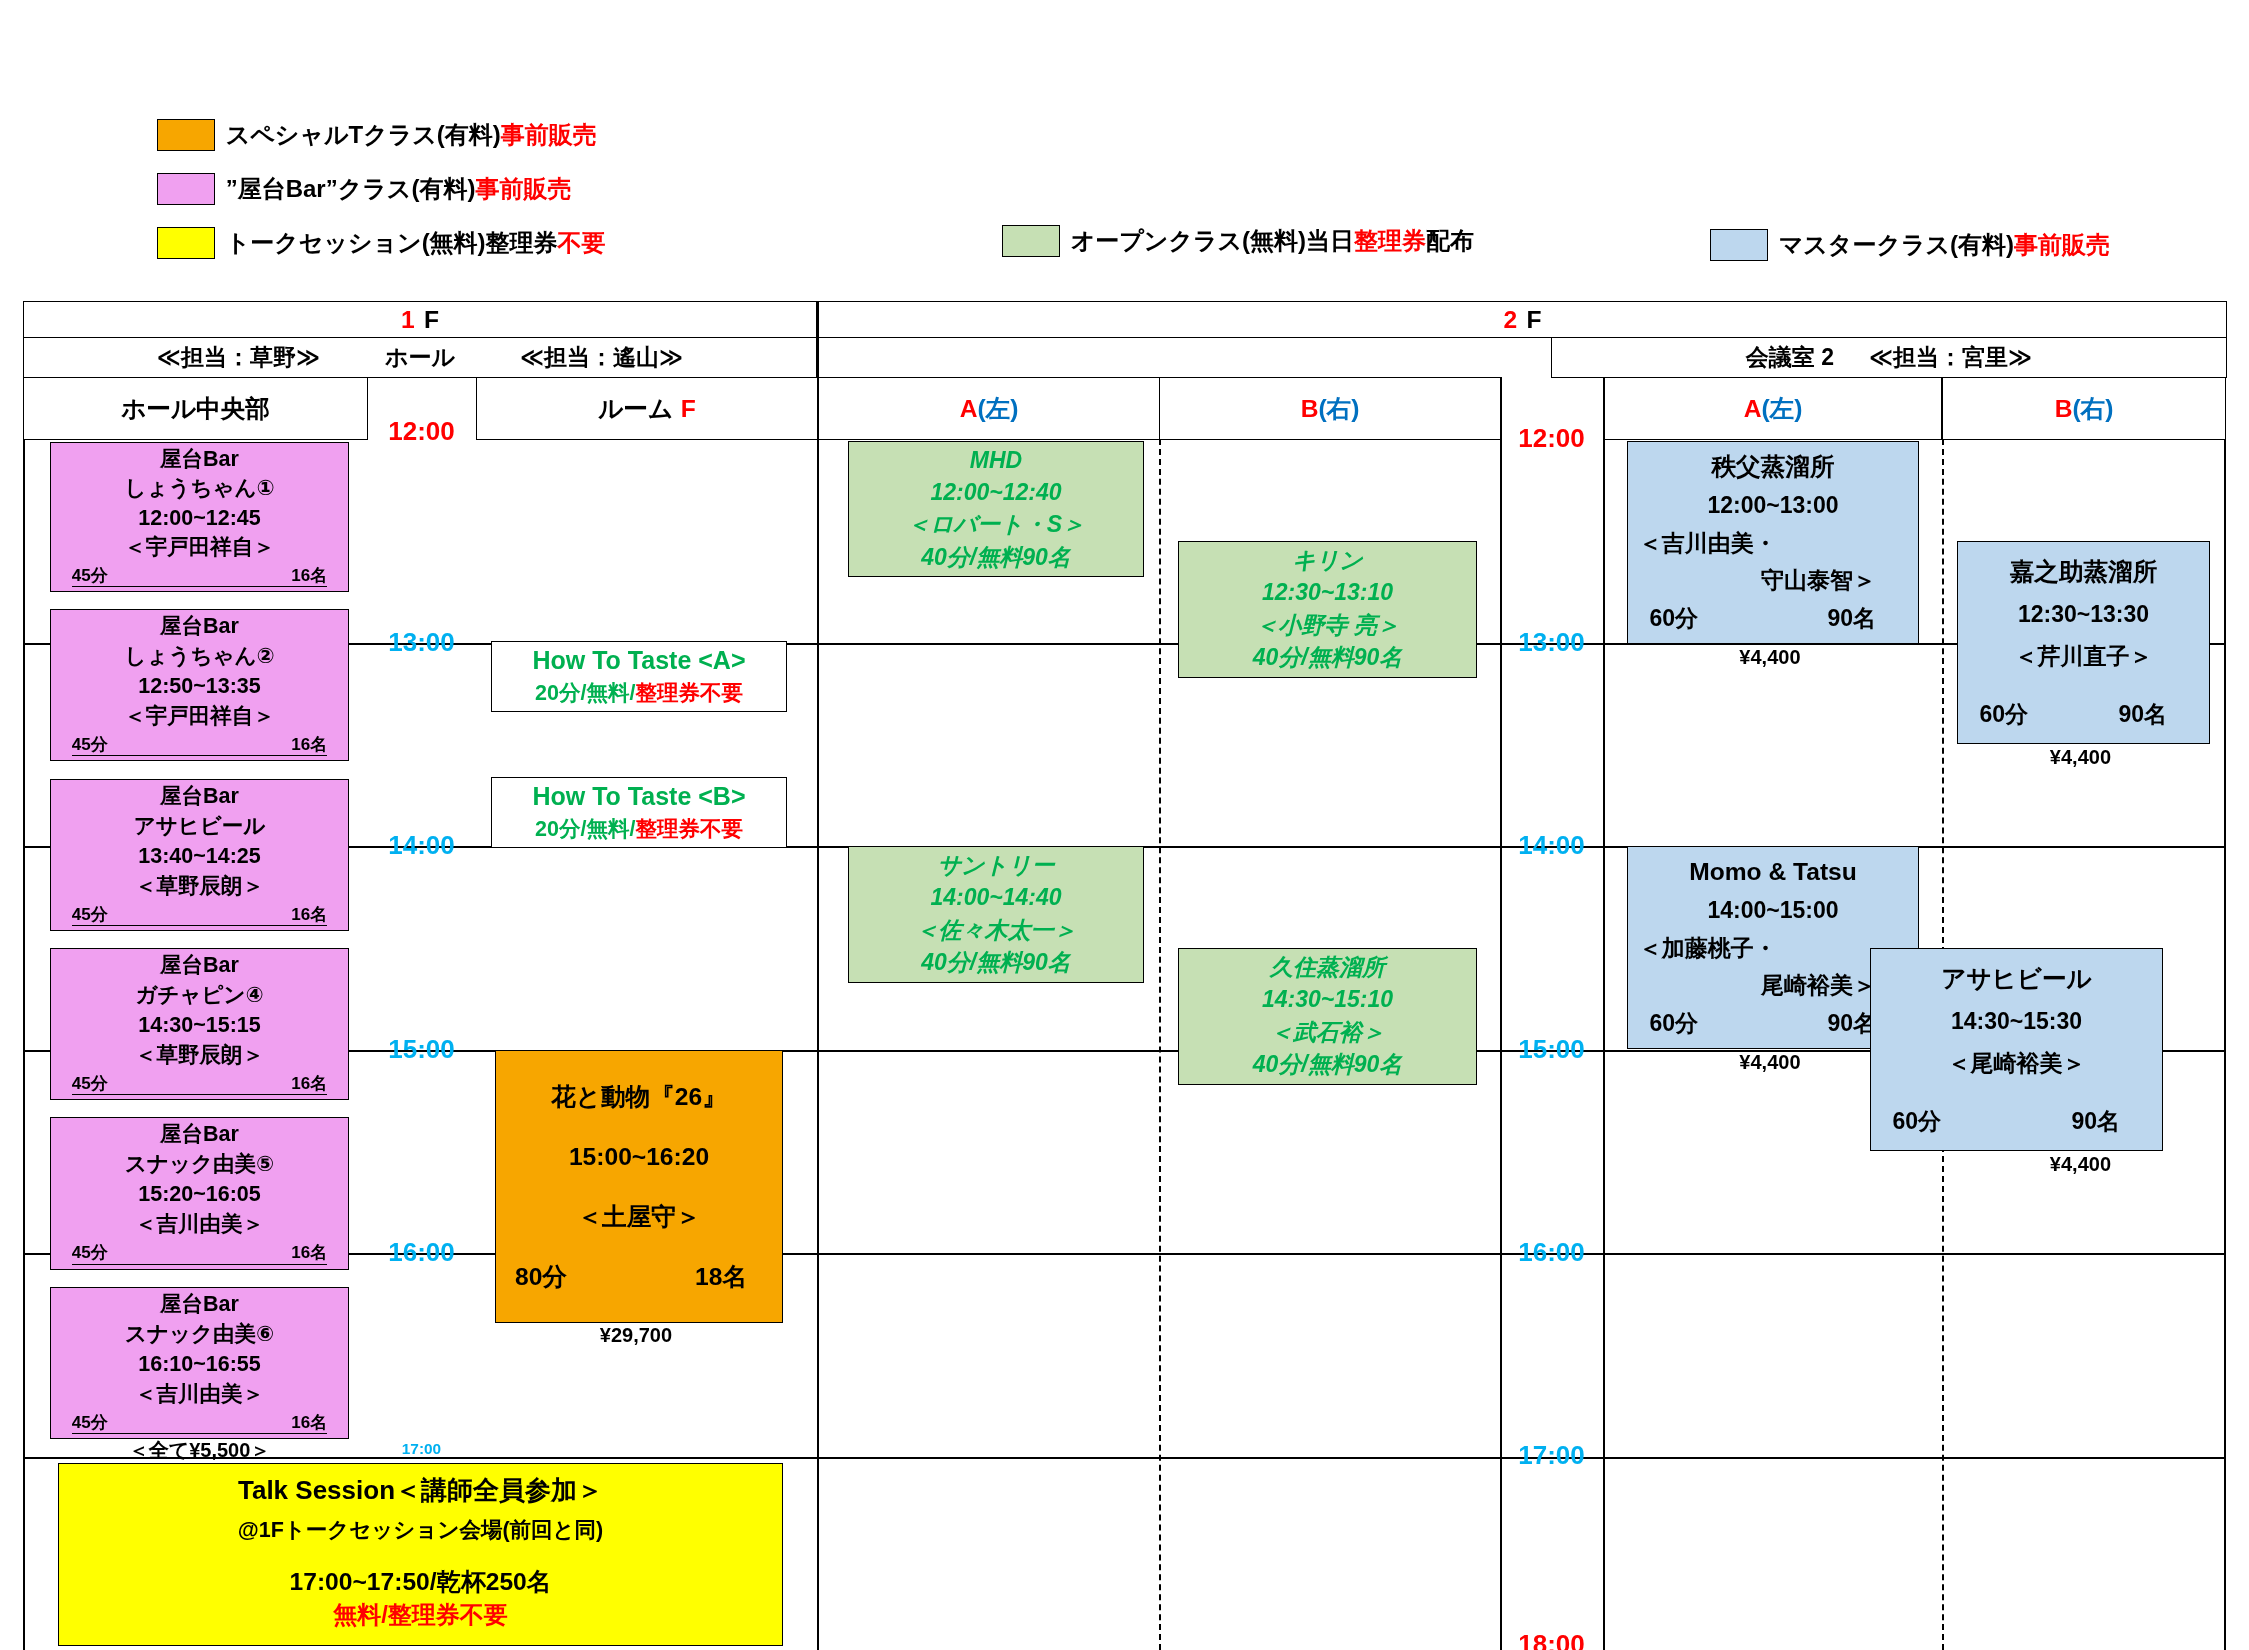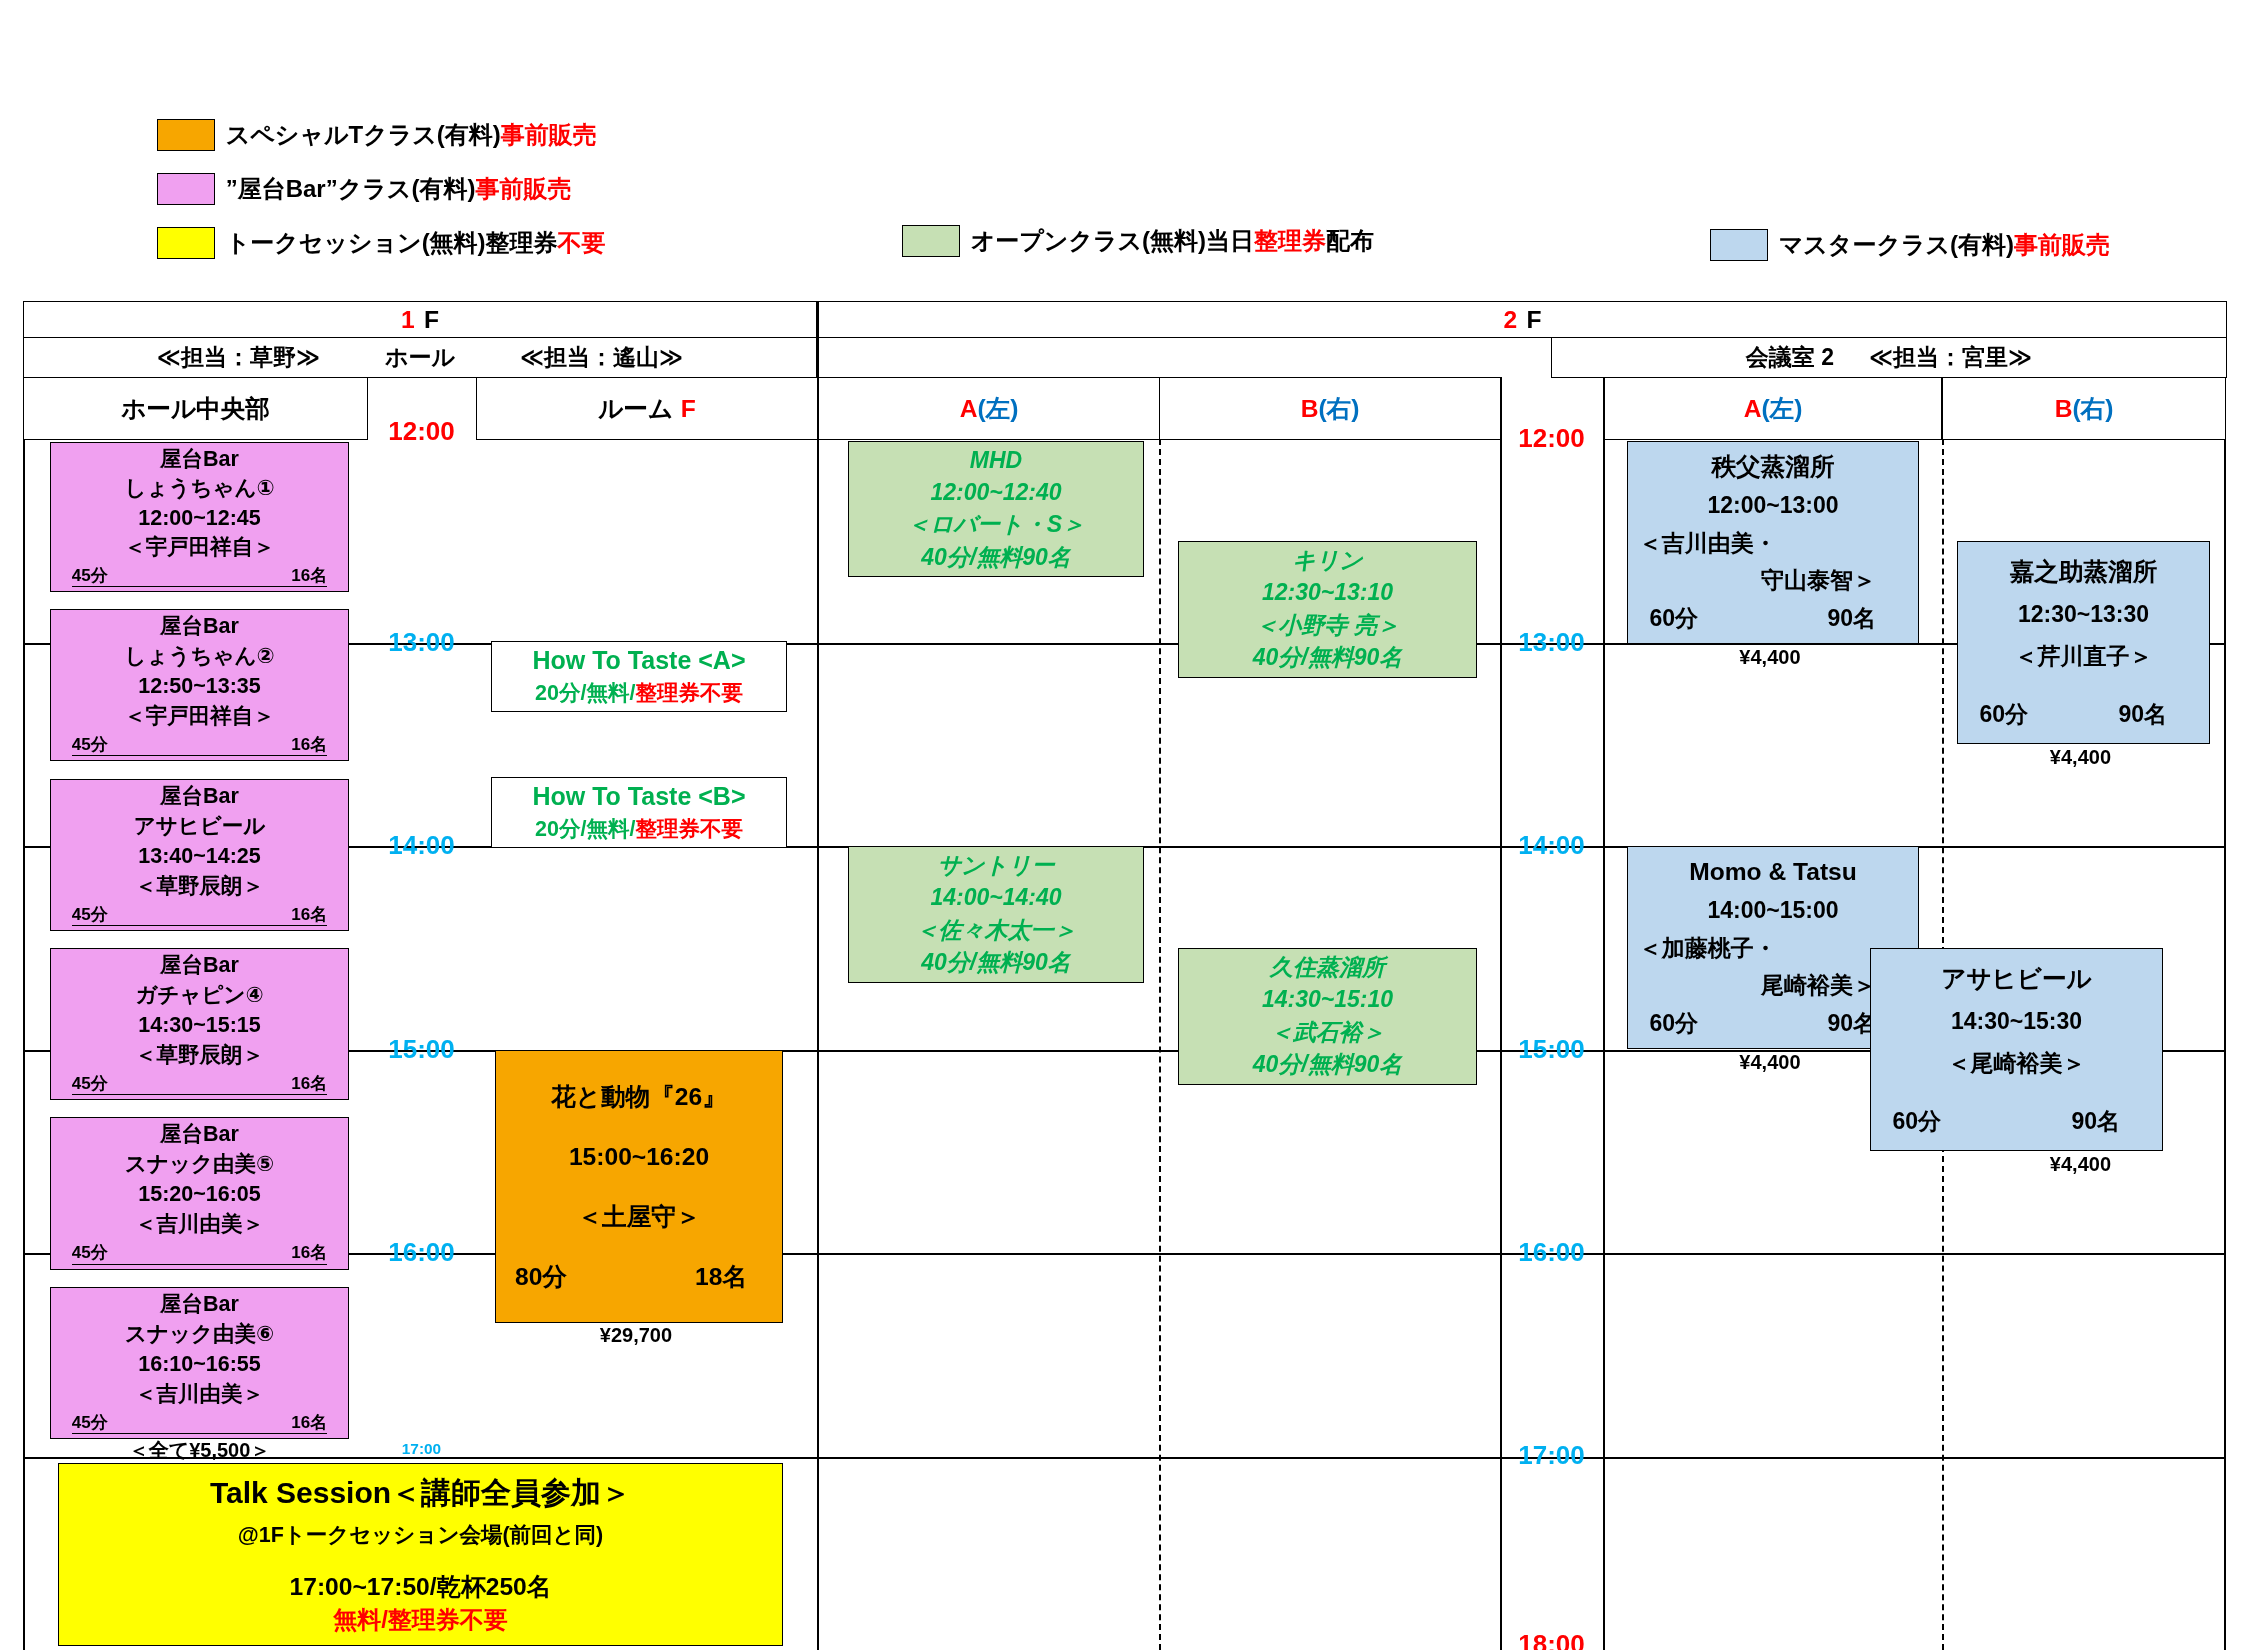--- a/index.html
+++ b/index.html
@@ -28,21 +28,21 @@
   .htt-sub{font-size:21.5px;color:#00B050;}
   .green{background:#C6E0B4;color:#00B050;font-size:23px;font-style:italic;}
   .blue{background:#BDD7EE;font-size:23px;}
   .bt{font-size:24.6px;}
   .brow{display:flex;justify-content:space-between;padding:0 42px 0 21.5px;}
   .i-left{text-align:left;padding-left:10.7px;}
   .i-right{text-align:right;padding-right:42px;}
   .orange{background:#F7A600;font-size:24.6px;}
   .orow{display:flex;justify-content:space-between;padding:0 35px 0 19px;}
   .yellow{background:#FFFF00;justify-content:flex-start;padding-top:10.7px;}
-  .tk1{font-size:30px;}
+  .tk1{font-size:26px;}
   .tk2{font-size:21.5px;margin-top:12.3px;}
   .tk3{font-size:24.6px;margin-top:23px;}
   .tk4{font-size:24px;margin-top:4.6px;color:#FF0000;}
   .price{position:absolute;text-align:center;font-size:20px;z-index:2;padding-right:6.1px;box-sizing:border-box;}
   .note{position:absolute;text-align:center;font-size:20px;z-index:3;}
 </style>
 </head>
 <body>
 
 <div class="canvas">
@@ -52,21 +52,21 @@
     <span><span>スペシャルTクラス(有料)</span><span class="red">事前販売</span><span></span></span>
   </div>
   <div class="legend-item" style="left:157px;top:125px">
     <span class="swatch" style="background:#F0A0F0"></span>
     <span><span>”屋台Bar”クラス(有料)</span><span class="red">事前販売</span><span></span></span>
   </div>
   <div class="legend-item" style="left:157px;top:179px">
     <span class="swatch" style="background:#FFFF00"></span>
     <span><span>トークセッション(無料)整理券</span><span class="red">不要</span><span></span></span>
   </div>
-  <div class="legend-item" style="left:902px;top:177px">
+  <div class="legend-item" style="left:1002px;top:177px">
     <span class="swatch" style="background:#C6E0B4"></span>
     <span><span>オープンクラス(無料)当日</span><span class="red">整理券</span><span>配布</span></span>
   </div>
   <div class="legend-item" style="left:1710px;top:181px">
     <span class="swatch" style="background:#BDD7EE"></span>
     <span><span>マスタークラス(有料)</span><span class="red">事前販売</span><span></span></span>
   </div>
 
   <div class="hline" style="left:23px;top:253px;width:2203px;height:2.3px"></div>
   <div class="hline" style="left:23px;top:1610px;width:2203px;height:2.3px"></div>

